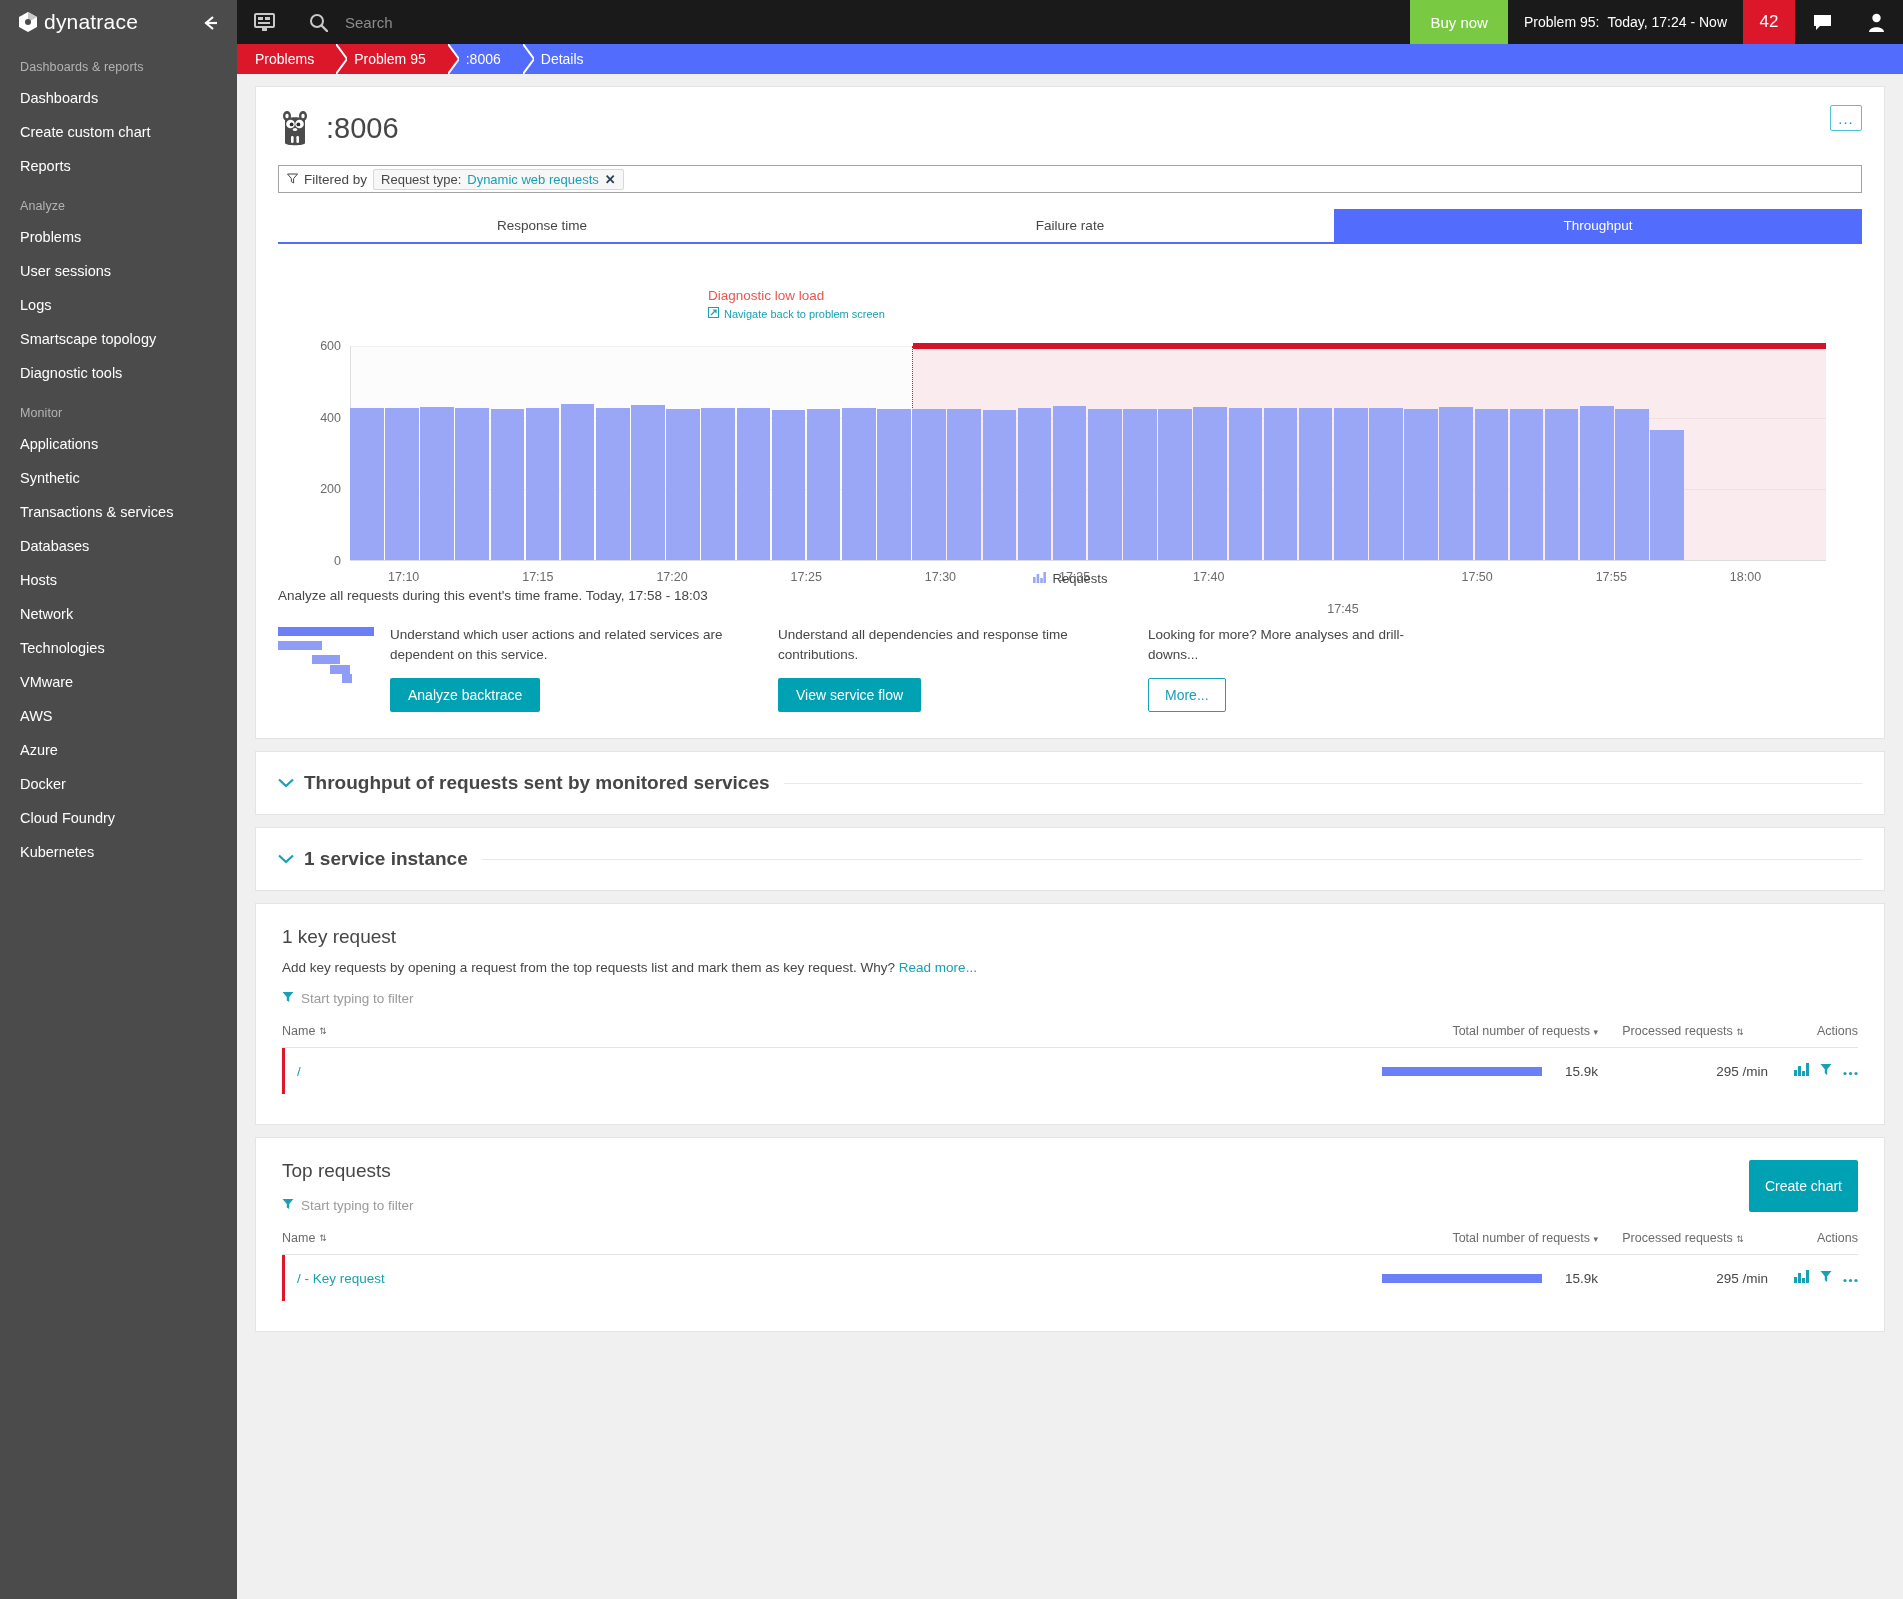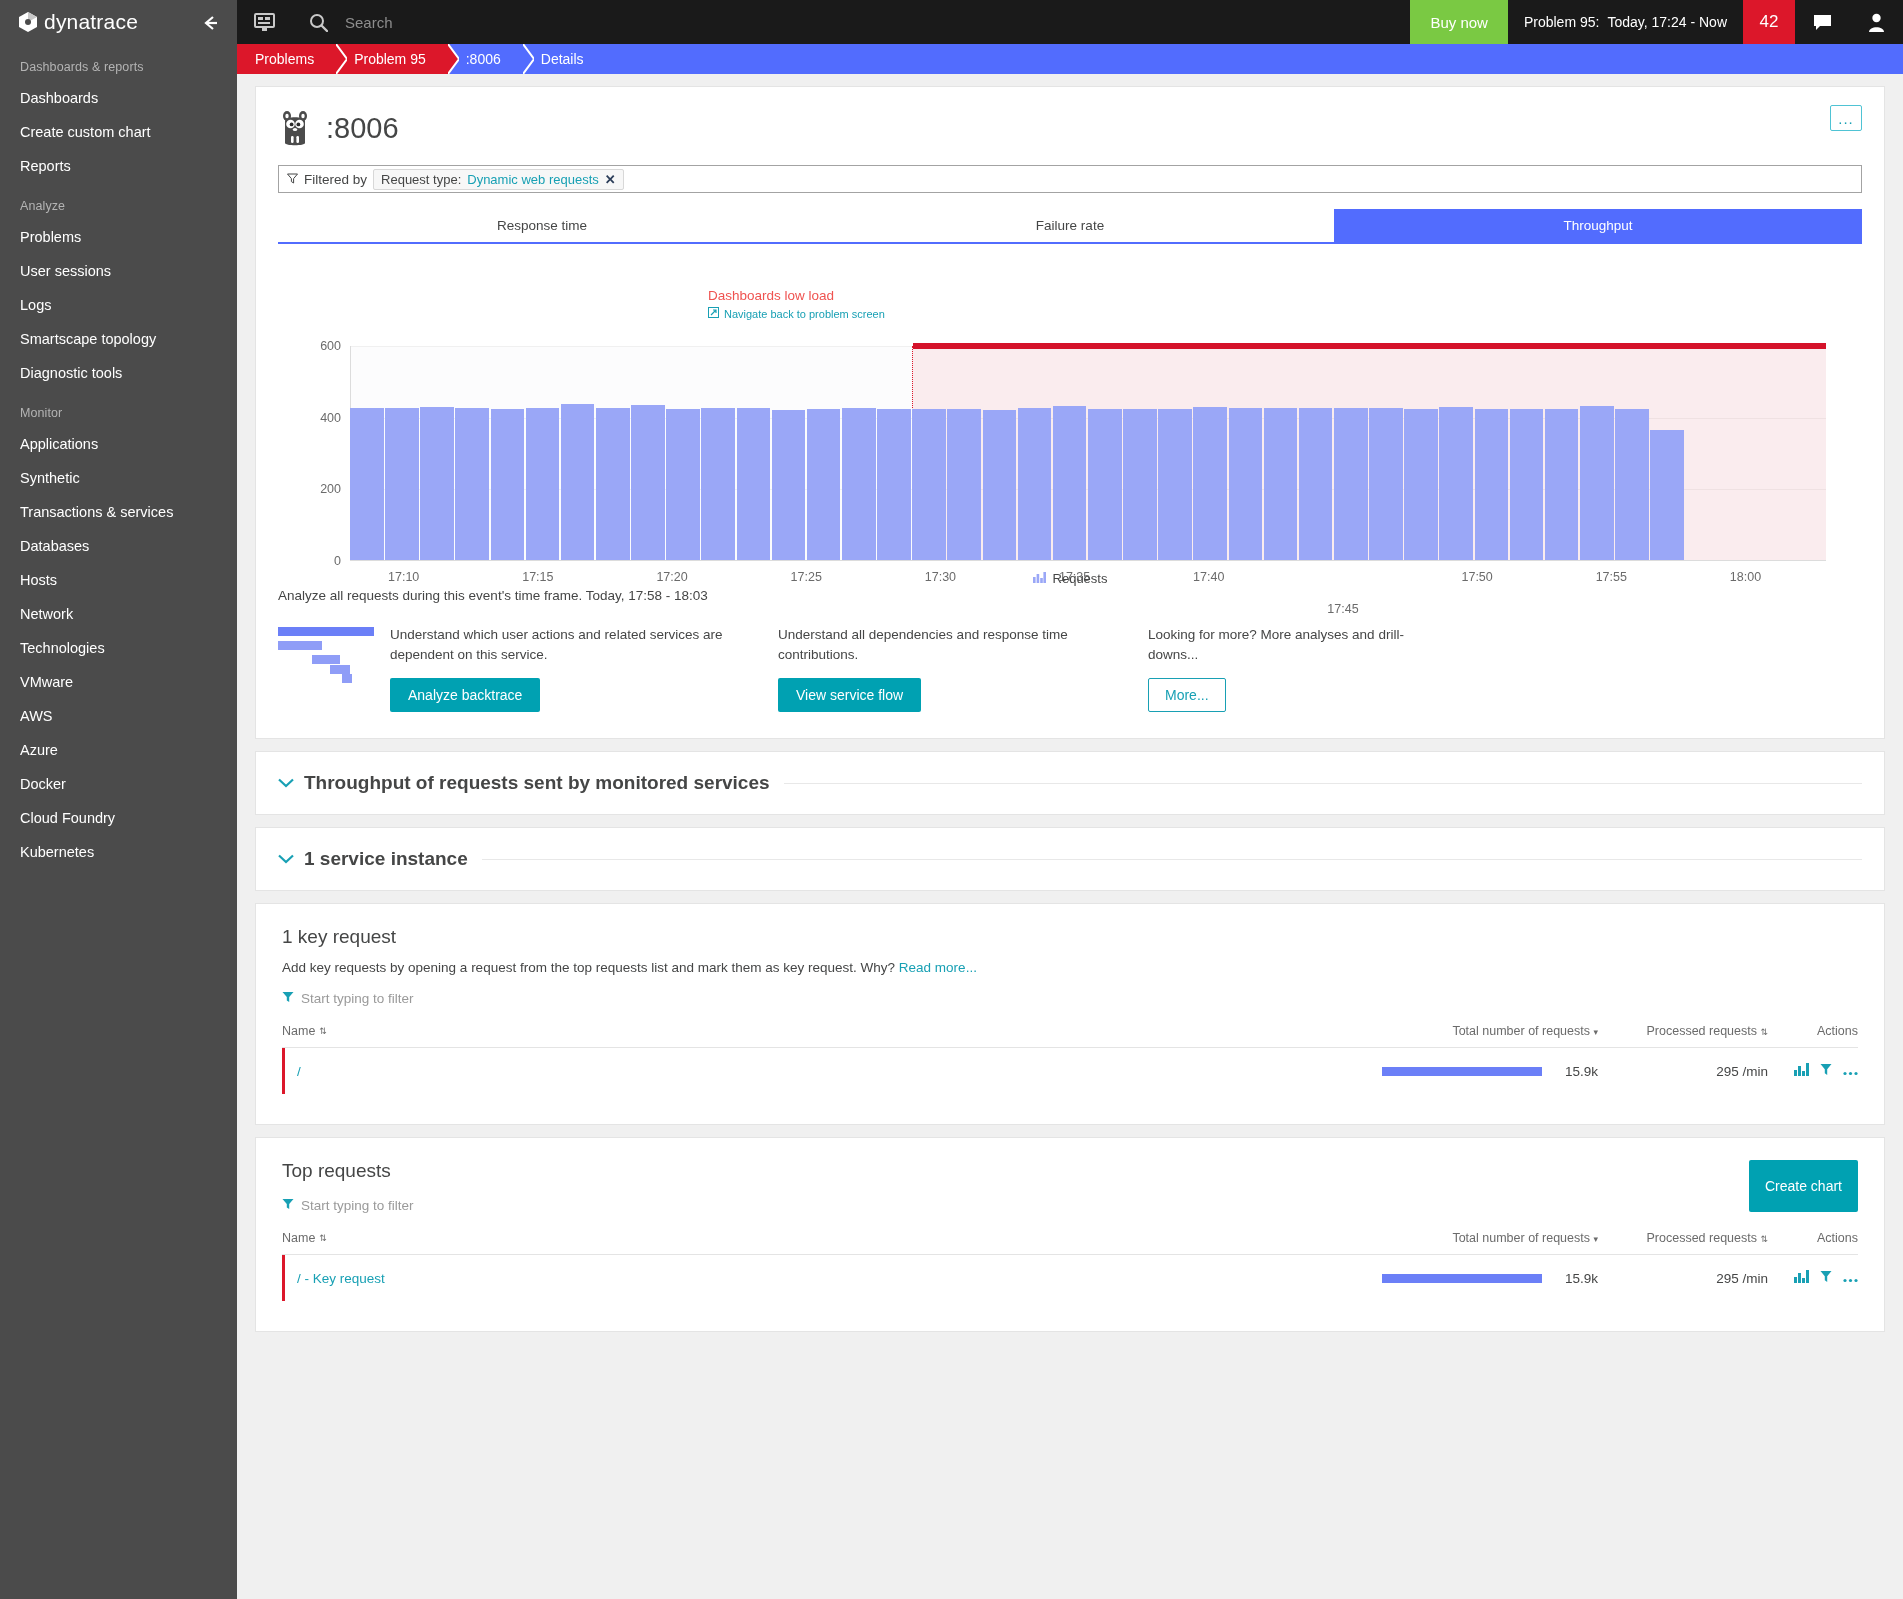--- a/index.html
+++ b/index.html
@@ -182,21 +182,21 @@
   .tbl-sub { font-size:13.5px; color:#454646; margin-top:12px; }
   .tbl-sub a { color:#18a0b4; text-decoration:none; cursor:pointer; }
   .filter-line { display:flex; align-items:center; gap:7px; margin-top:16px; font-size:13.5px; color:#9a9a9a; cursor:text; }
   .thead {
     display:flex; align-items:center; margin-top:18px;
     border-bottom:1px solid #e4e4e4; padding-bottom:9px;
     font-size:12.5px; color:#6b6b6b;
   }
   .th-name { flex:1; display:flex; align-items:center; gap:4px; cursor:pointer; }
   .th-total { width:300px; text-align:right; padding-right:0; cursor:pointer; }
-  .th-proc  { width:170px; text-align:right; cursor:pointer; }
+  .th-proc  { width:170px; text-align:center; cursor:pointer; }
   .th-act   { width:90px; text-align:right; }
   .trow { display:flex; align-items:center; padding:14px 0 14px 0; position:relative; border-left:3px solid #dc172a; }
   .td-name { flex:1; font-size:13.5px; color:#18a0b4; padding-left:12px; cursor:pointer; }
   .td-total { width:300px; display:flex; align-items:center; justify-content:flex-end; gap:12px; }
   .metbar { height:9px; background:#6b7ff7; width:160px; }
   .td-total .num { font-size:13.5px; color:#454646; width:44px; text-align:right; }
   .td-proc { width:170px; text-align:right; font-size:13.5px; color:#454646; }
   .td-act { width:90px; display:flex; align-items:center; justify-content:flex-end; gap:11px; color:#18a0b4; }
   .act-ic { cursor:pointer; }
   .create-chart {
@@ -357,21 +357,21 @@
     </div>
 
     <div class="tabs" id="tabs">
         <div class="tab">Response time</div>
         <div class="tab">Failure rate</div>
         <div class="tab active">Throughput</div>
       </div>
 
     <div class="chart-wrap">
       <div class="annot">
-        <div class="ttl">Dashboards low load</div>
+        <div class="ttl">Diagnostic low load</div>
         <div class="lnk">
           <span>
             <svg width="11" height="11" viewBox="0 0 11 11">
               <rect x="0.5" y="0.5" width="10" height="10" fill="none" stroke="#18a0b4"></rect>
               <path d="M3 8 L8 3 M5 3 H8 V6" stroke="#18a0b4" fill="none" stroke-width="1.2"></path>
             </svg>
           </span>
           <span>Navigate back to problem screen</span>
         </div>
       </div>

